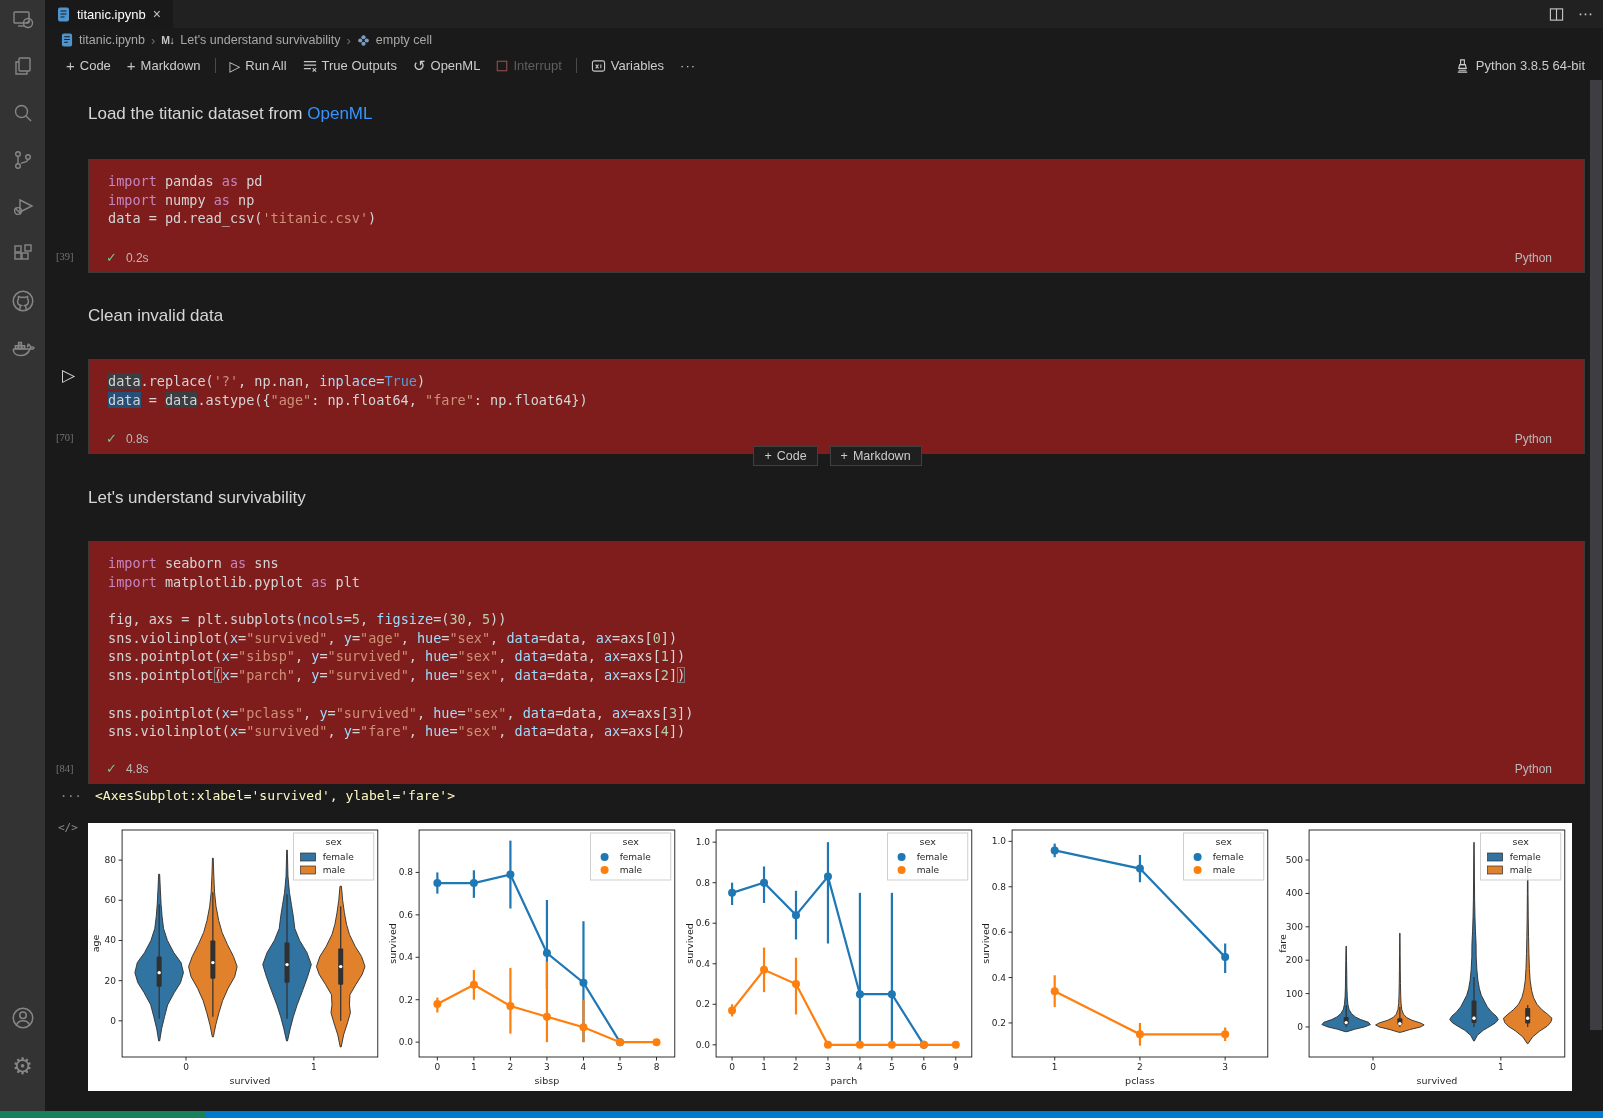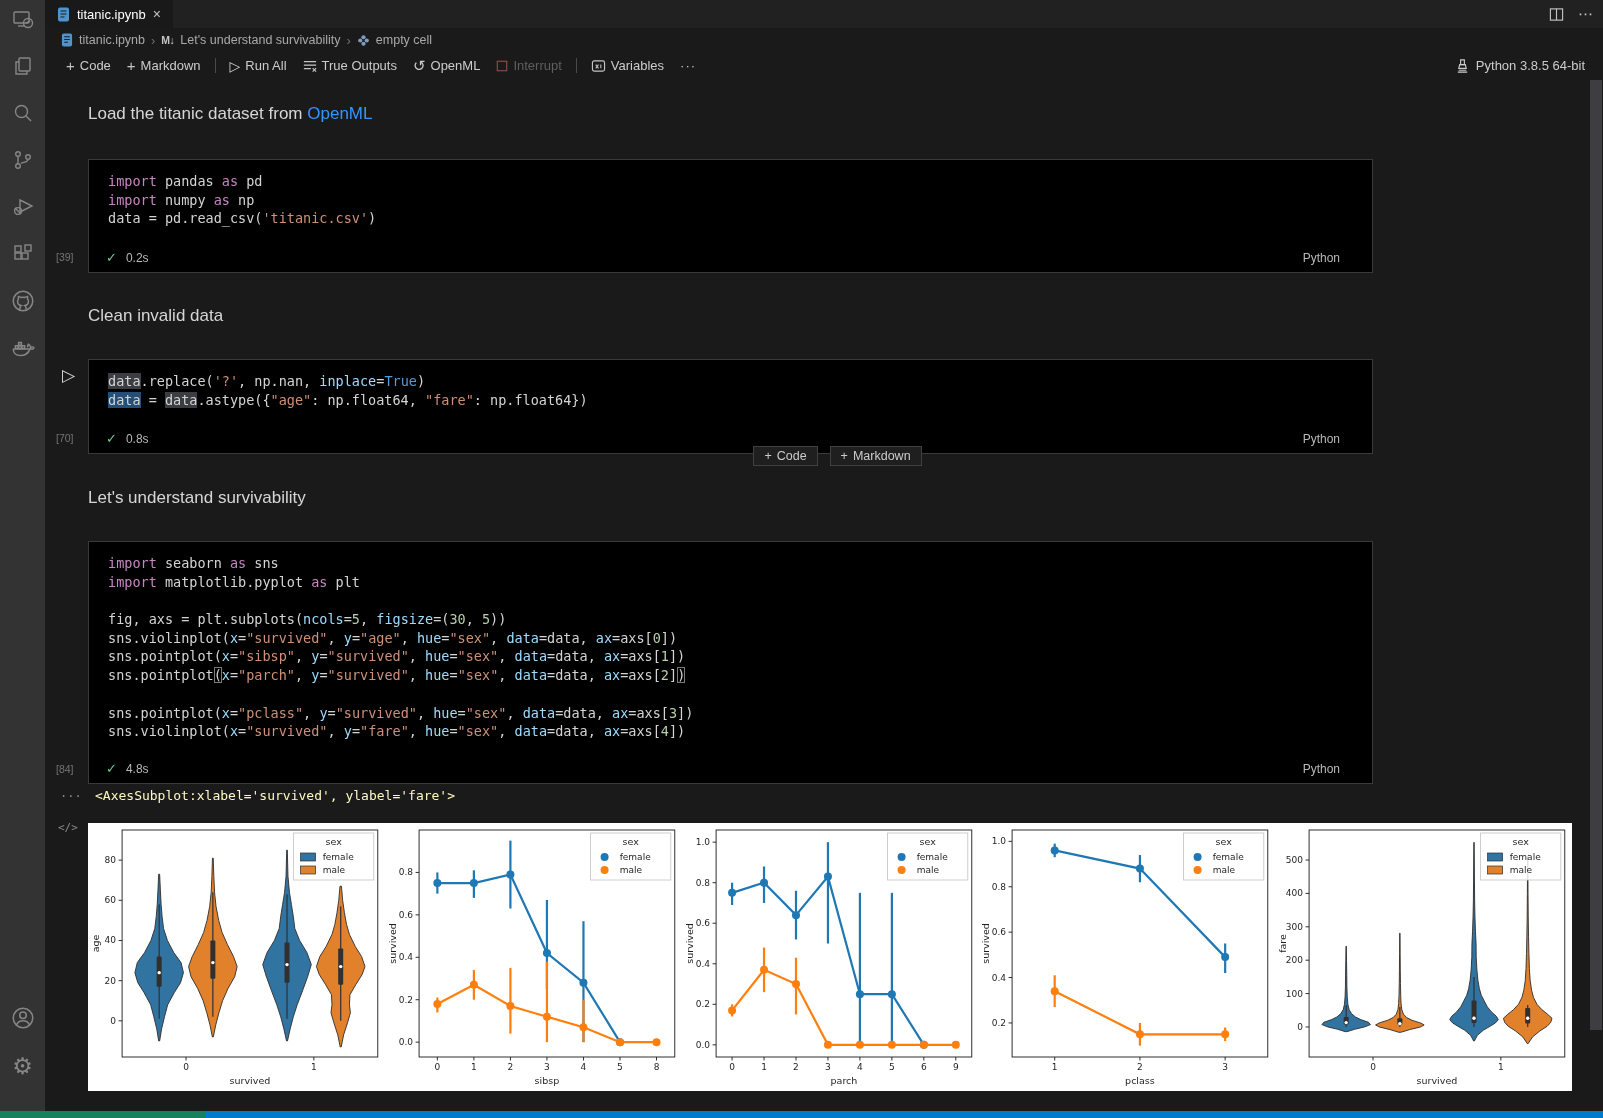--- a/index.html
+++ b/index.html
@@ -23,31 +23,31 @@
   .toolbar{position:absolute;left:45px;top:52px;right:0;height:27px;background:#1a1a1a;display:flex;align-items:center;padding-left:13px;font-size:13px;color:#cccccc;}
   .tb{display:inline-flex;align-items:center;gap:5px;padding:0 8px;height:24px;border-radius:3px;}
   .tb .plus{font-size:15px;color:#c5c5c5;}
   .tb-sep{width:1px;height:15px;background:#4a4a4a;margin:0 6px;}
   .tb.dim{color:#5f5f5f;}
   .kernel{position:absolute;right:18px;top:52px;height:27px;display:flex;align-items:center;gap:6px;font-size:13px;color:#cccccc;}
   
   .notebook{position:absolute;left:45px;top:79px;right:0;bottom:7px;background:#1a1a1a;}
   .mdcell{position:absolute;left:43px;font-size:17px;color:#d6d6d6;}
   .mdlink{color:#3794ff;}
-  .codecell{position:absolute;left:43px;width:1285px;background:#000000;border:1px solid #3a3a3a;box-sizing:border-box;}
+  .codecell{position:absolute;left:43px;width:1497px;background:#7f1d1d;border:1px solid #3a3a3a;box-sizing:border-box;}
   .codebody{padding:12px 0 0 19px;font-family:"DejaVu Sans Mono",monospace;font-size:13.5px;line-height:18.7px;white-space:pre;}
   .code-line{height:18.7px;}
   .tk-pl{color:#d4d4d4}.tk-kw{color:#C586C0}.tk-str{color:#CE9178}.tk-param{color:#9CDCFE}
   .tk-num{color:#B5CEA8}.tk-const{color:#569CD6}
   .tk-hlw{color:#d4d4d4;background:#3a3d41}.tk-hls{color:#d4d4d4;background:#264f78}
   .tk-brk{color:#d4d4d4;box-shadow:inset 0 0 0 1px #7a7a7a;}
   .cellstatus{position:absolute;left:17px;bottom:7px;display:flex;align-items:center;gap:9px;font-size:12px;color:#b9b9b9;}
   .check{color:#73c991;font-size:13px;}
   .langlabel{position:absolute;right:32px;bottom:7px;font-size:12px;color:#b9b9b9;margin-left:24px;}
-  .execcount{position:absolute;width:30px;text-align:left;font-family:Liberation Sans, sans-serif;font-size:10.5px;color:#747474;left:11px;}
+  .execcount{position:absolute;width:30px;text-align:left;font-family:Liberation Serif, serif;font-size:10.5px;color:#747474;left:11px;}
   .runarrow{position:absolute;left:17px;color:#d7d7d7;font-size:17px;}
   .hoverbtns{position:absolute;top:367px;left:0;width:1585px;display:flex;justify-content:center;gap:12px;}
   .hoverbtn{display:inline-flex;align-items:center;gap:5px;background:#1f1f1f;border:1px solid #404040;padding:2px 10px;font-size:12.5px;color:#cccccc;}
   .outrow{position:absolute;left:50px;top:709px;font-family:"DejaVu Sans Mono",monospace;font-size:13px;color:#fef9c3;}
   .gutter-dots{position:absolute;left:15px;top:707px;font-family:"DejaVu Sans Mono",monospace;font-size:12px;color:#8a8a8a;}
   .gutter-code{position:absolute;left:13px;top:742px;font-family:"DejaVu Sans Mono",monospace;font-size:11px;color:#8a8a8a;}
   .plots{position:absolute;left:43px;top:744px;width:1484px;height:268px;background:#ffffff;display:flex;}
   .plots svg{width:20%;height:268px;}
   
   .scrollbar{position:absolute;right:1px;top:80px;width:12px;height:950px;background:#3e3e42;}

